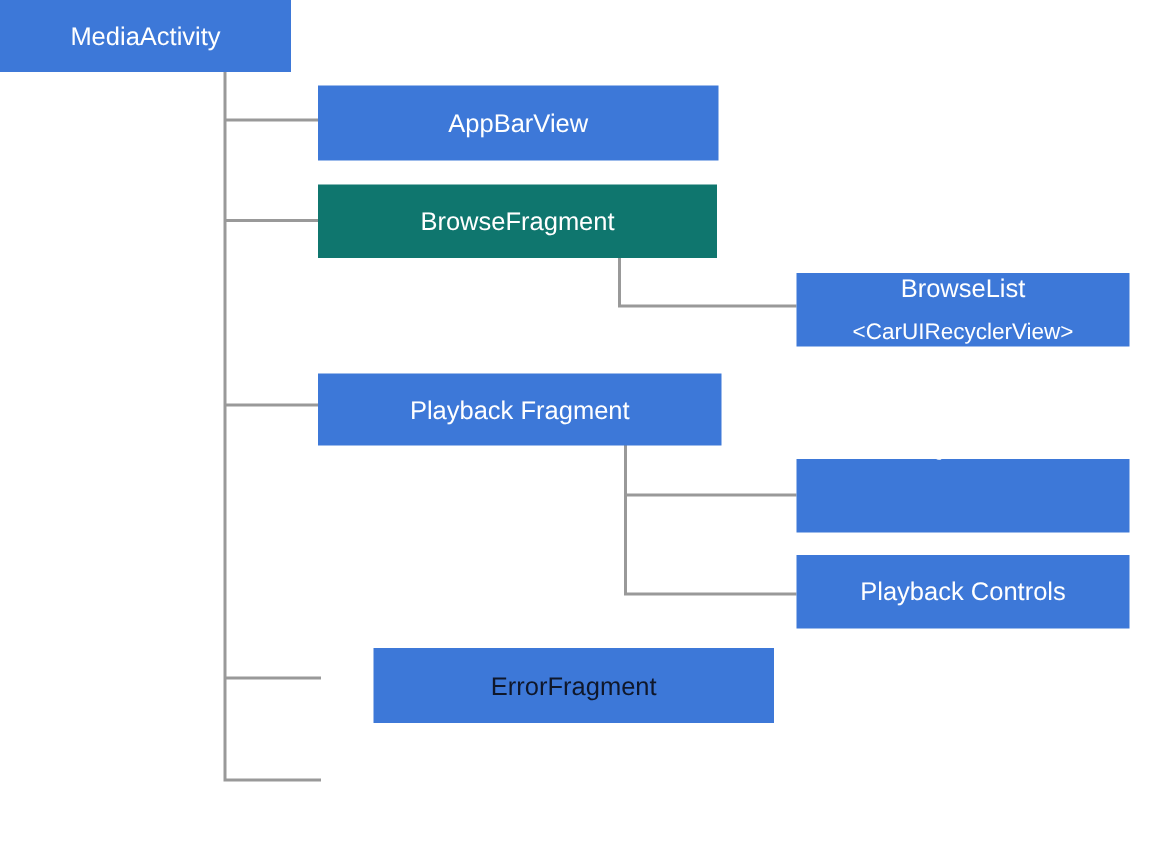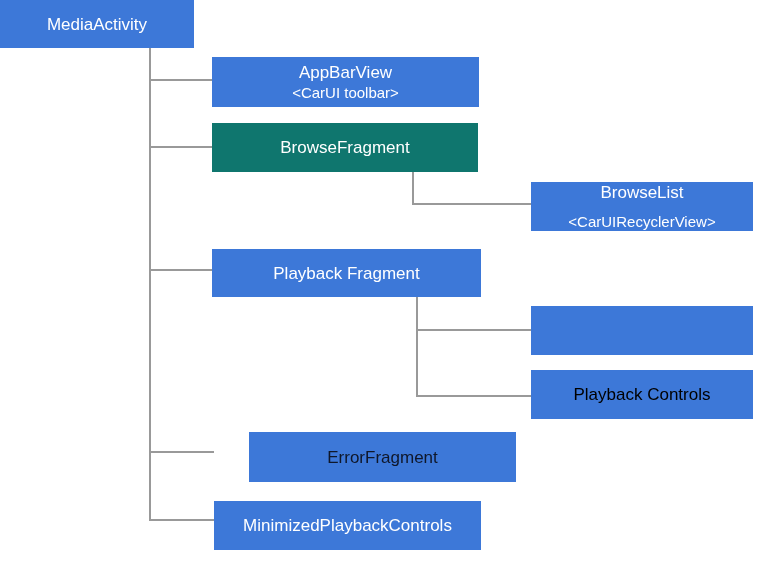--- a/index.html
+++ b/index.html
@@ -58,38 +58,34 @@
       <polyline points="413,172 413,204 531,204" fill="none" stroke="#999999" stroke-width="2"></polyline>
       <polyline points="417,296 417,396 531,396" fill="none" stroke="#999999" stroke-width="2"></polyline>
       <polyline points="417,330 531,330" fill="none" stroke="#999999" stroke-width="2"></polyline>
     </svg>
 
 <div class="node" style="left: 0px; top: 0px; width: 194px; height: 48px; background: rgb(61, 120, 216); color: rgb(255, 255, 255);">
       <div class="node-title">MediaActivity</div>
     </div>
     <div class="node" style="left: 212px; top: 57px; width: 267px; height: 50px; background: rgb(61, 120, 216); color: rgb(255, 255, 255);">
       <div class="node-title">AppBarView</div>
-      <div class="node-subtitle">&lt;CarUI toolbar&gt;</div>
     </div>
     <div class="node" style="left: 212px; top: 123px; width: 266px; height: 49px; background: #0f766e; color: rgb(255, 255, 255);">
       <div class="node-title">BrowseFragment</div>
     </div>
     <div class="node" style="left: 531px; top: 182px; width: 222px; height: 49px; background: rgb(61, 120, 216); color: rgb(255, 255, 255); justify-content: space-between;">
       <div class="node-title">BrowseList</div>
       <div class="node-subtitle">&lt;CarUIRecyclerView&gt;</div>
     </div>
     <div class="node" style="left: 212px; top: 249px; width: 269px; height: 48px; background: rgb(61, 120, 216); color: rgb(255, 255, 255);">
       <div class="node-title">Playback Fragment</div>
     </div>
     <div class="node" style="left: 531px; top: 306px; width: 222px; height: 49px; background: rgb(61, 120, 216); color: rgb(255, 255, 255); gap: 47px;">
       <div class="node-title">Queue</div>
       <div class="node-subtitle">&lt;CarUIRecyclerView&gt;</div>
     </div>
-    <div class="node" style="left: 531px; top: 370px; width: 222px; height: 49px; background: rgb(61, 120, 216); color: #000000;">
+    <div class="node" style="left: 531px; top: 370px; width: 222px; height: 49px; background: rgb(61, 120, 216); color: #ffffff;">
       <div class="node-title">Playback Controls</div>
     </div>
     <div class="node" style="left: 214px; top: 432px; width: 267px; height: 50px; background: rgb(61, 120, 216); color: #0f172a; margin-left: 35px;">
       <div class="node-title">ErrorFragment</div>
     </div>
-    <div class="node" style="left: 214px; top: 501px; width: 267px; height: 49px; background: rgb(61, 120, 216); color: rgb(255, 255, 255);">
-      <div class="node-title">MinimizedPlaybackControls</div>
-    </div>
   </div>
 
 </body></html>

